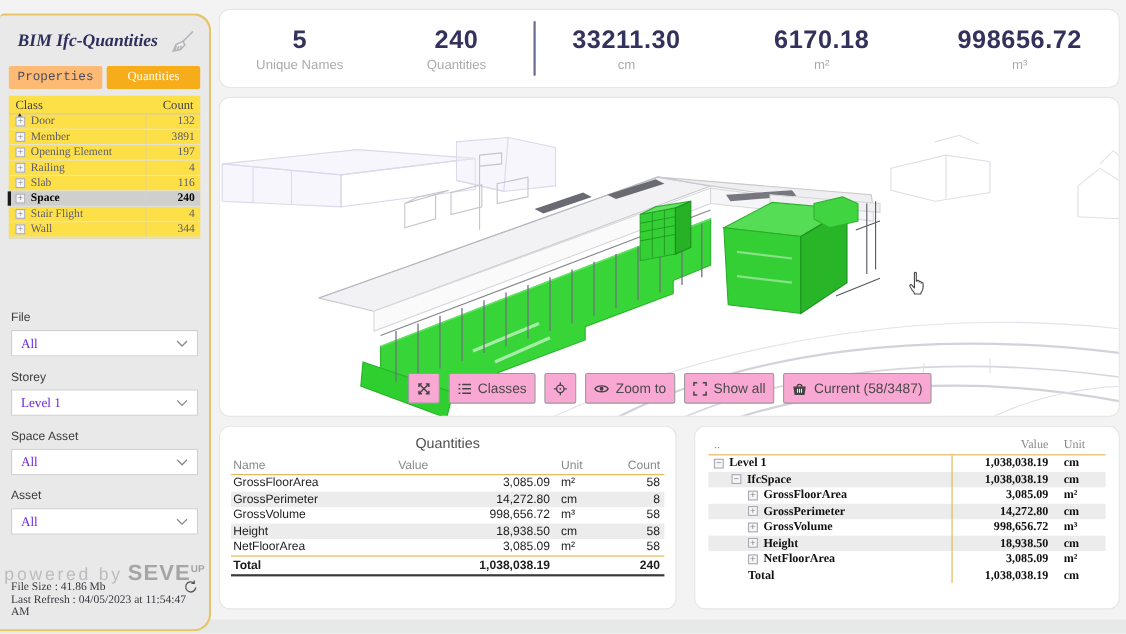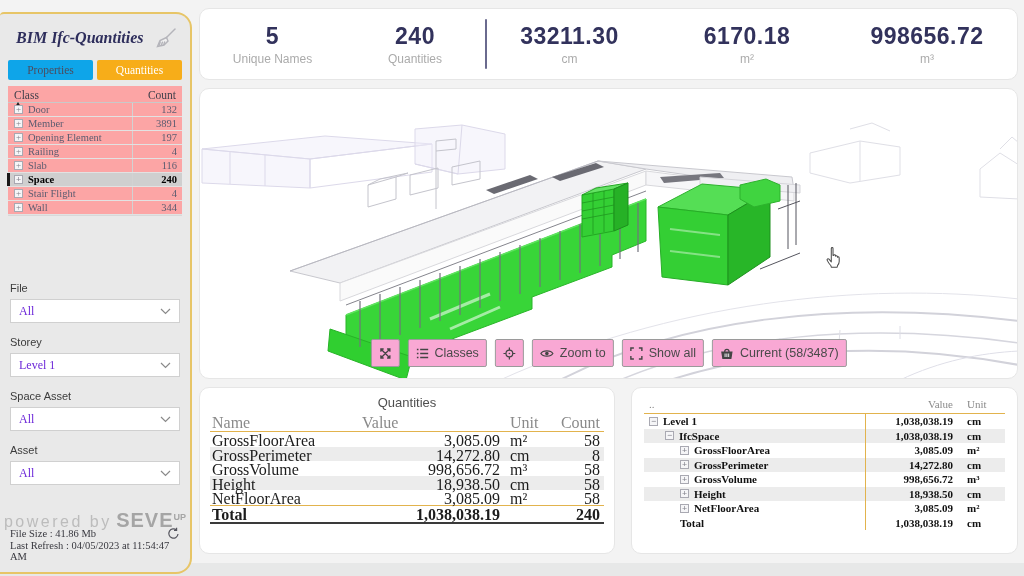--- a/index.html
+++ b/index.html
@@ -10,23 +10,23 @@
   
   .sidebar{position:absolute;left:0;top:12px;width:192px;height:562px;background:#e9e9e9;
            border:2px solid #e7c567;border-left:none;border-radius:4px 16px 16px 0;
            box-sizing:border-box;z-index:2;}
   .sb-title-row{display:flex;align-items:center;justify-content:space-between;padding:12px 12px 6px 16px;}
   .sb-title{font-family:"Liberation Serif","DejaVu Serif",serif;font-weight:bold;font-style:italic;
             font-size:16px;color:#2e2e5c;}
   .sb-tabs{display:flex;gap:4px;padding:4px 8px 0 8px;}
   .sb-tab{flex:1;text-align:center;font-family:"Liberation Serif","DejaVu Serif",serif;
           font-size:11.5px;padding:4px 0;border-radius:2px;cursor:pointer;}
-  .tab-inactive{background:#0ea5e9;color:#4c4c5e;}
+  .tab-inactive{background:#fdba74;color:#4c4c5e;font-family:Liberation Mono, monospace;}
   .tab-active{background:#f7ad19;color:#fff;}
-  .class-table{margin:6px 8px 16px 8px;background:#fca5a5;font-family:"Liberation Serif","DejaVu Serif",serif;}
+  .class-table{margin:6px 8px 16px 8px;background:#fde047;font-family:"Liberation Serif","DejaVu Serif",serif;}
   .ct-head{display:flex;justify-content:space-between;font-size:11.5px;color:#3f3f4a;
            padding:3px 6px 1px 6px;border-bottom:1px solid #c9c9c9;position:relative;}
   .sort-asc{position:absolute;left:7px;bottom:-5px;width:0;height:0;
             border-left:3.5px solid transparent;border-right:3.5px solid transparent;
             border-bottom:5px solid #222;}
   .ct-rows{border-bottom:1px solid #d8d8d8;}
   .class-row{display:flex;align-items:center;font-size:10.5px;color:#5c5c70;height:13px;
              border-bottom:1px solid #e2e2e2;position:relative;}
   .class-row .plusbox{margin:0 5px 0 6px;}
   .class-row .c-name{flex:1;}
@@ -64,21 +64,21 @@
 
   .viewer-card{left:199px;top:88px;width:819px;height:291px;overflow:hidden;}
   .viewer-toolbar{position:absolute;bottom:11px;left:50%;transform:translateX(-50%);
                   display:flex;gap:8px;white-space:nowrap;}
   .vt-btn{display:flex;align-items:center;gap:6px;background:#f9a8d4;border:1px solid #9a9a9a;
           border-radius:2px;height:26px;padding:0 7px;font-size:12.5px;color:#4a4a4a;cursor:pointer;}
   .vt-btn svg{flex:none;}
 
   .table-card-left{left:199px;top:387px;width:416px;height:167px;padding:7px 10px;}
   .tc-title{text-align:center;font-size:13px;color:#4f4f4f;margin-bottom:4px;}
-  .qt{font-family:Liberation Serif, serif;font-size:16px;color:#1c1c1c;}
+  .qt{font-family:Liberation Sans, sans-serif;font-size:11px;color:#1c1c1c;}
   .qt-row{display:grid;grid-template-columns:150px 1fr 44px 48px;align-items:center;height:14.5px;padding:0 2px;}
   .qt-head{color:#8a8a8a;border-bottom:1px solid #e2b34d;height:17px;}
   .qt-val{text-align:right;padding-right:10px;}
   .qt-cnt{text-align:right;padding-right:2px;}
   .qt-row.alt{background:#ececec;}
   .qt-total{font-weight:bold;border-top:1px solid #e2b34d;border-bottom:2px solid #3a3a3a;height:16px;}
 
   .table-card-right{left:631px;top:387px;width:387px;height:167px;padding:7px 12px;}
   .rt{font-family:"Liberation Serif","DejaVu Serif",serif;font-size:11px;color:#111;}
   .rt-row{display:grid;grid-template-columns:1fr 96px 44px;align-items:center;height:14.5px;}

